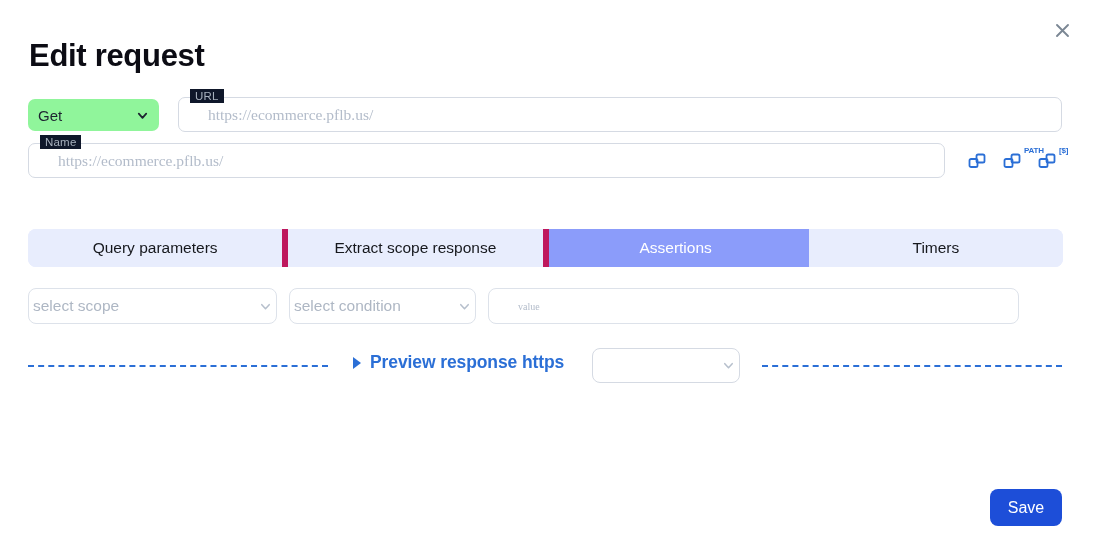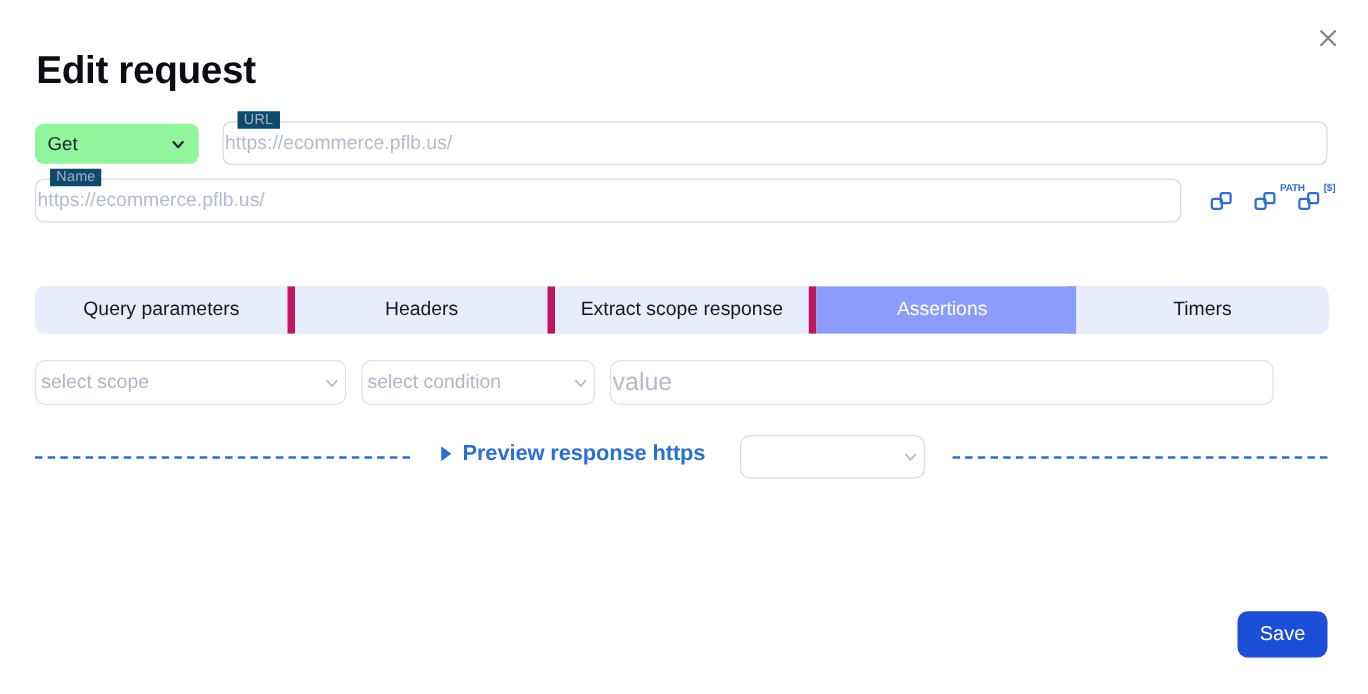--- a/index.html
+++ b/index.html
@@ -40,30 +40,30 @@
 
   
   .tf { position: absolute; }
   .tf .box {
     position: absolute; inset: 0;
     border: 1px solid #d5dae3; border-radius: 7px;
     background: transparent; pointer-events: none;
   }
   .tf .notch {
     position: absolute; top: -8px; left: 12px;
-    background: #0c4a6e; padding: 0 5px;
+    background: #0f172a; padding: 0 5px;
     font-size: 11.5px; color: #a7b0bd; letter-spacing: .2px;
     line-height: 14px;
   }
   .tf input {
     position: absolute; inset: 0;
     width: 100%; height: 100%;
     border: none; outline: none; background: transparent;
-    padding: 0 2px; font-size: 15.5px;
-    font-family: Liberation Sans, sans-serif;
+    padding: 0 30px; font-size: 15.5px;
+    font-family: Liberation Serif, serif;
     color: #404040;
   }
   .tf input::placeholder { color: #b3bcca; }
 
   #url-field  { left: 178px; top: 97px; width: 884px; height: 35px; }
   #name-field { left: 28px;  top: 143px; width: 917px; height: 35px; }
 
   
   .icon-btn {
     position: absolute; width: 26px; height: 30px;
@@ -104,21 +104,21 @@
     background: #fff; display: flex; align-items: center;
     padding: 0 4px; cursor: pointer;
   }
   .sel .ph { flex: 1; font-size: 15.5px; color: #aeb7c4; }
   .chev-light { width: 13px; height: 13px; color: #b6bfcc; }
   #scope-select     { left: 28px;  top: 288px; width: 249px; }
   #condition-select { left: 289px; top: 288px; width: 187px; }
 
   #value-input { left: 488px; top: 288px; width: 531px; height: 36px; }
   #value-input .box   { border-radius: 8px; border-color: #dde2ea; }
-  #value-input input  { font-size: 20px; }
+  #value-input input  { font-size: 10px; }
 
   
   .dash {
     position: absolute; top: 365px; height: 0;
     border-top: 2px dashed #2b6fd6;
   }
   #dash-left  { left: 28px;  width: 300px; }
   #dash-right { left: 762px; width: 300px; }
 
   .preview-link {
@@ -201,21 +201,20 @@
   <button class="icon-btn" id="copy-var-btn">
     <svg width="20" height="20" viewBox="0 0 20 20">
       <rect x="2.5" y="8" width="8" height="8" rx="1.6" stroke="currentColor" stroke-width="1.8" fill="none"></rect>
       <rect x="9.5" y="3.5" width="8" height="8" rx="1.6" stroke="currentColor" stroke-width="1.8" fill="none"></rect>
     </svg>
     <span class="sup">[$]</span>
   </button>
 
   <div class="tabs">
     <div class="tab">Query parameters</div>
-    <div class="tab">Headers</div>
     <div class="tab">Extract scope response</div>
     <div class="tab active">Assertions</div>
     <div class="tab">Timers</div>
   </div>
 
   <div class="sel" id="scope-select">
     <span class="ph">select scope</span>
     <svg class="chev-light" viewBox="0 0 14 14">
       <path d="M3 5 L7 9.5 L11 5" stroke="currentColor" stroke-width="1.6" fill="none" stroke-linecap="round" stroke-linejoin="round"></path>
     </svg>

